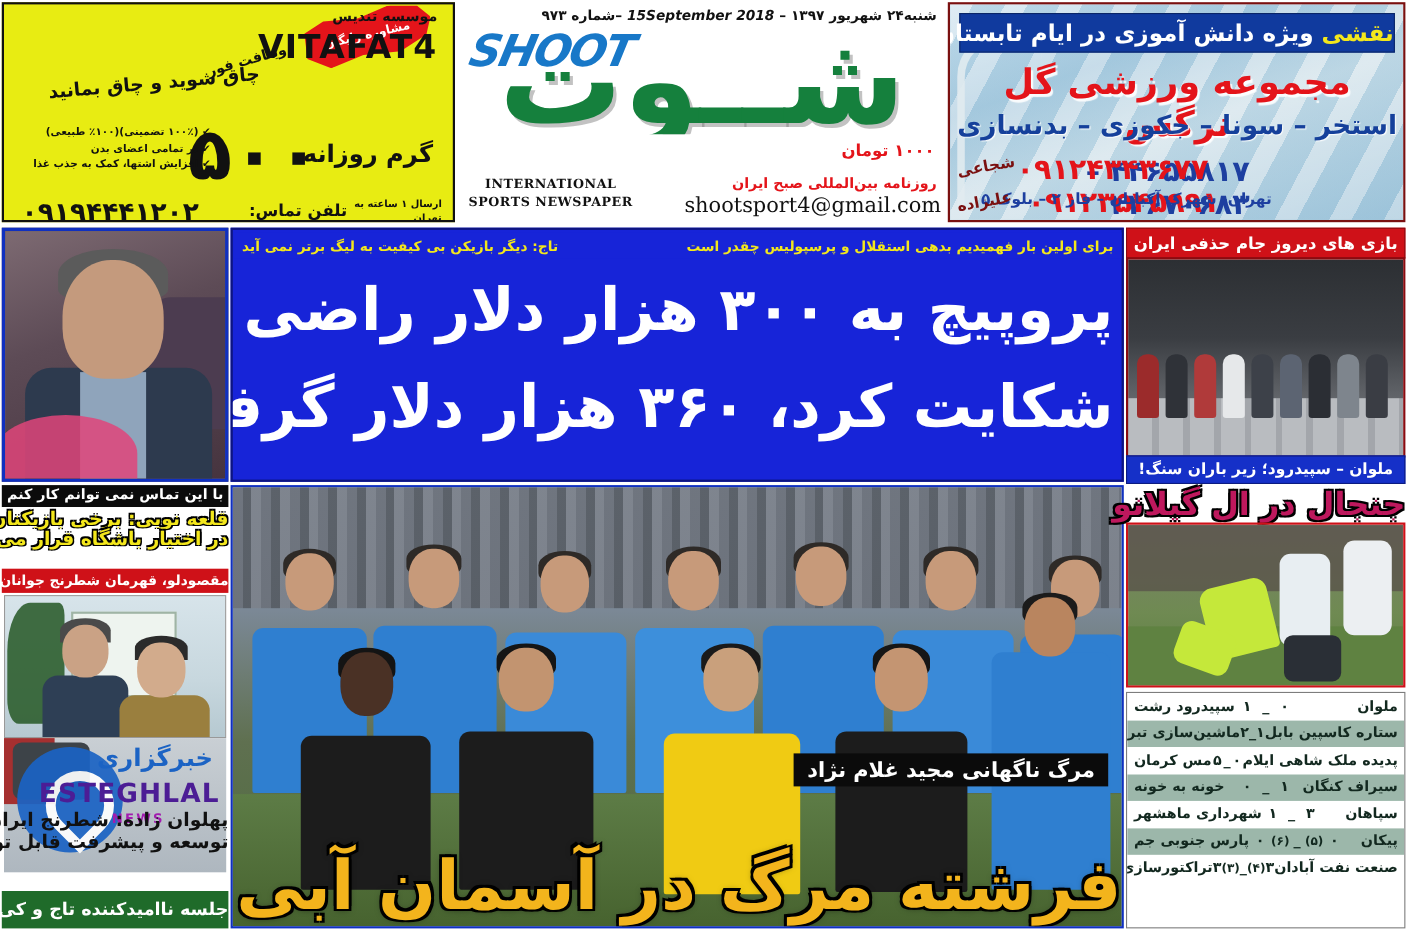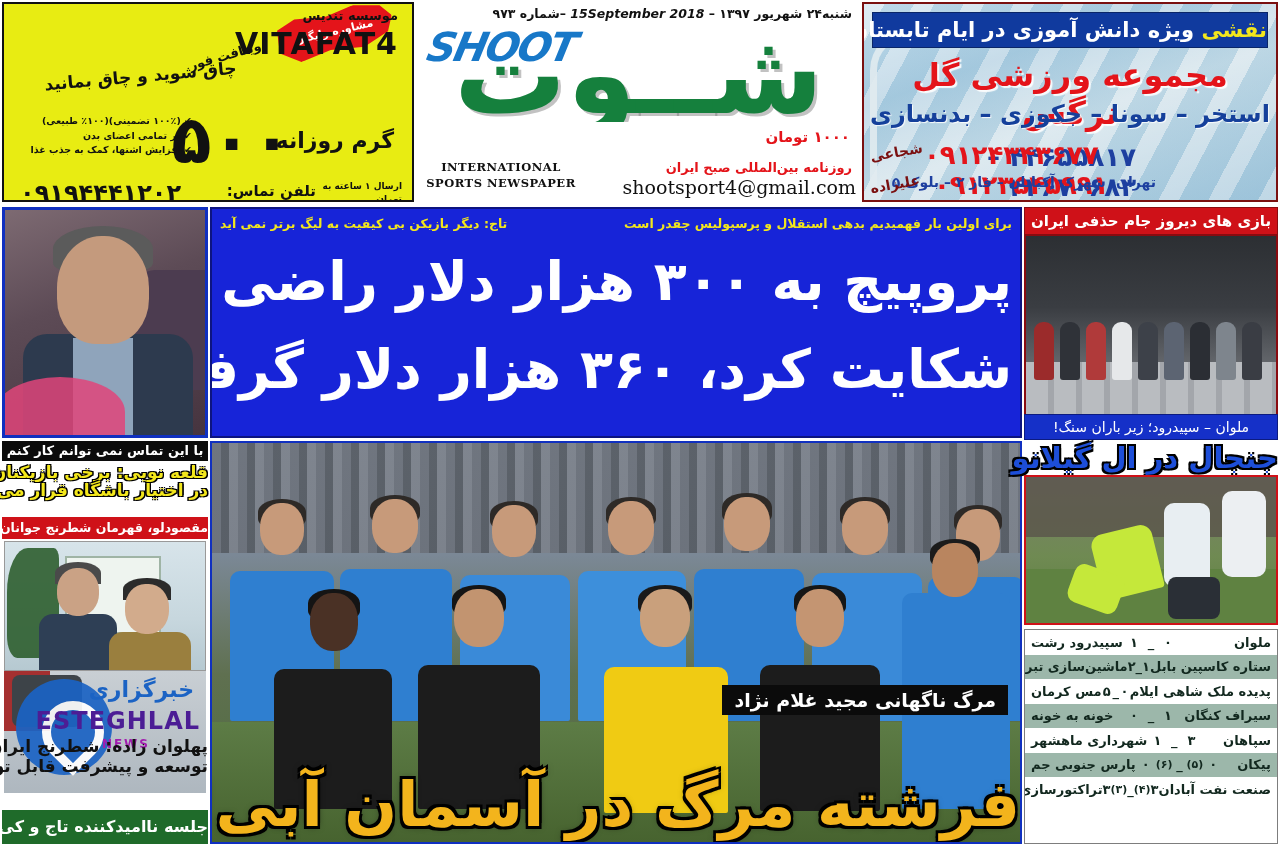--- a/index.html
+++ b/index.html
@@ -126,21 +126,21 @@
     position:absolute;left:0;right:0;top:0;height:26px;background:#cf1118;border:1px solid #8a0b10;
     text-align:center;line-height:26px;font-size:15px;font-weight:bold;color:#fff;white-space:nowrap;
   }
   .photo-crowd{position:absolute;left:0;right:0;top:27px;height:178px;border:2px solid #8a0b10;overflow:hidden;
     background:linear-gradient(180deg,#2c2f33 0%,#3a3d42 40%,#6e7176 80%,#8d9095 100%);}
   .photo-crowd .stand{position:absolute;left:0;right:0;bottom:0;height:52px;
     background:repeating-linear-gradient(90deg,#b9bcc0 0 22px,#a3a6ab 22px 28px);}
   .photo-crowd .person{position:absolute;bottom:34px;width:20px;height:58px;border-radius:9px 9px 3px 3px;}
   .bar-blue-sm{
     position:absolute;left:0;right:0;top:207px;height:24px;background:#1530c8;border:1px solid #0c1b80;
-    text-align:center;line-height:24px;font-size:14px;font-weight:normal;color:#fff;white-space:nowrap;
+    text-align:center;line-height:24px;font-size:14px;font-weight:bold;color:#fff;white-space:nowrap;
   }
 
   
   .left-col{left:2px;top:441px;width:206px;height:403px;}
   .lc-black{
     position:absolute;left:0;right:0;top:0;height:20px;background:#0b0b0b;
     text-align:center;line-height:20px;font-size:13px;font-weight:bold;color:#fff;white-space:nowrap;
   }
   .lc-yellow{
     position:absolute;left:0;right:0;top:20px;height:54px;background:#fff;padding-top:2px;box-sizing:border-box;
@@ -218,21 +218,21 @@
   .rcb-photo .wht{position:absolute;left:138px;top:26px;width:46px;height:84px;background:#e8eef2;border-radius:10px;}
   .rcb-photo .wht2{position:absolute;left:196px;top:14px;width:44px;height:86px;background:#eceff2;border-radius:10px;}
   .rcb-photo .drk{position:absolute;left:142px;top:100px;width:52px;height:42px;background:#2a2f36;border-radius:8px;}
   .rcb-caption{
     position:absolute;left:0;right:0;top:142px;height:34px;text-align:center;line-height:34px;
     font-size:21px;font-weight:bold;color:#fff;white-space:nowrap;
     text-shadow:-1.6px -1.6px 0 #000,1.6px -1.6px 0 #000,-1.6px 1.6px 0 #000,1.6px 1.6px 0 #000;
   }
   .hl-orange{
     position:absolute;left:0;right:0;top:0;height:34px;text-align:center;
-    font-size:29px;font-weight:bold;color:#1d4ed8;line-height:34px;white-space:nowrap;
+    font-size:29px;font-weight:bold;color:#be185d;line-height:34px;white-space:nowrap;
     text-shadow:-2px -2px 0 #000,2px -2px 0 #000,-2px 2px 0 #000,2px 2px 0 #000;
   }
   .results{position:absolute;left:0;right:0;top:188px;bottom:0;border:1px solid #7d7d7d;background:#fff;overflow:hidden;}
   .res-row{display:flex;align-items:center;height:24.5px;padding:0 6px;box-sizing:border-box;
     font-size:13px;font-weight:bold;color:#12281f;direction:rtl;white-space:nowrap;}
   .res-row.alt{background:#9cb7aa;}
   .res-row .tm{flex:1;text-align:right;}
   .res-row .tm.away{text-align:left;}
   .res-row .sc{width:20px;text-align:center;}
   .res-row .dash{width:14px;text-align:center;}

